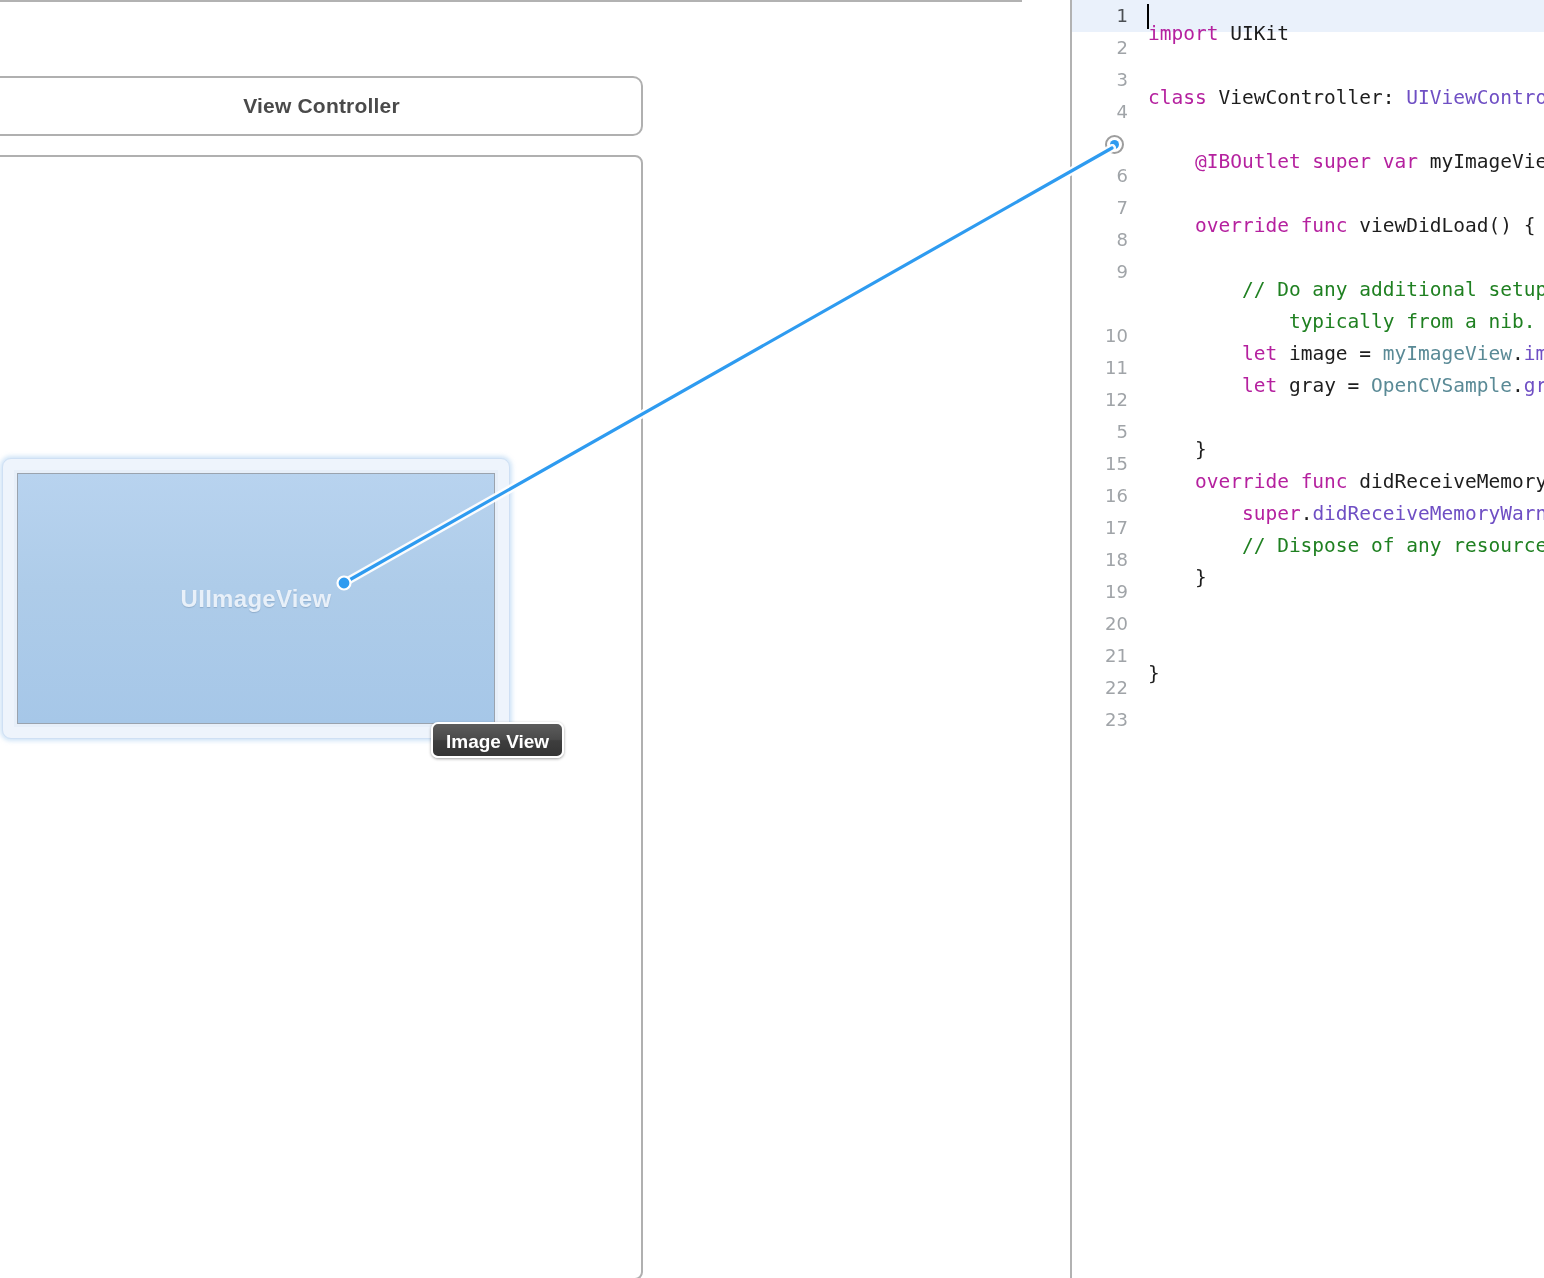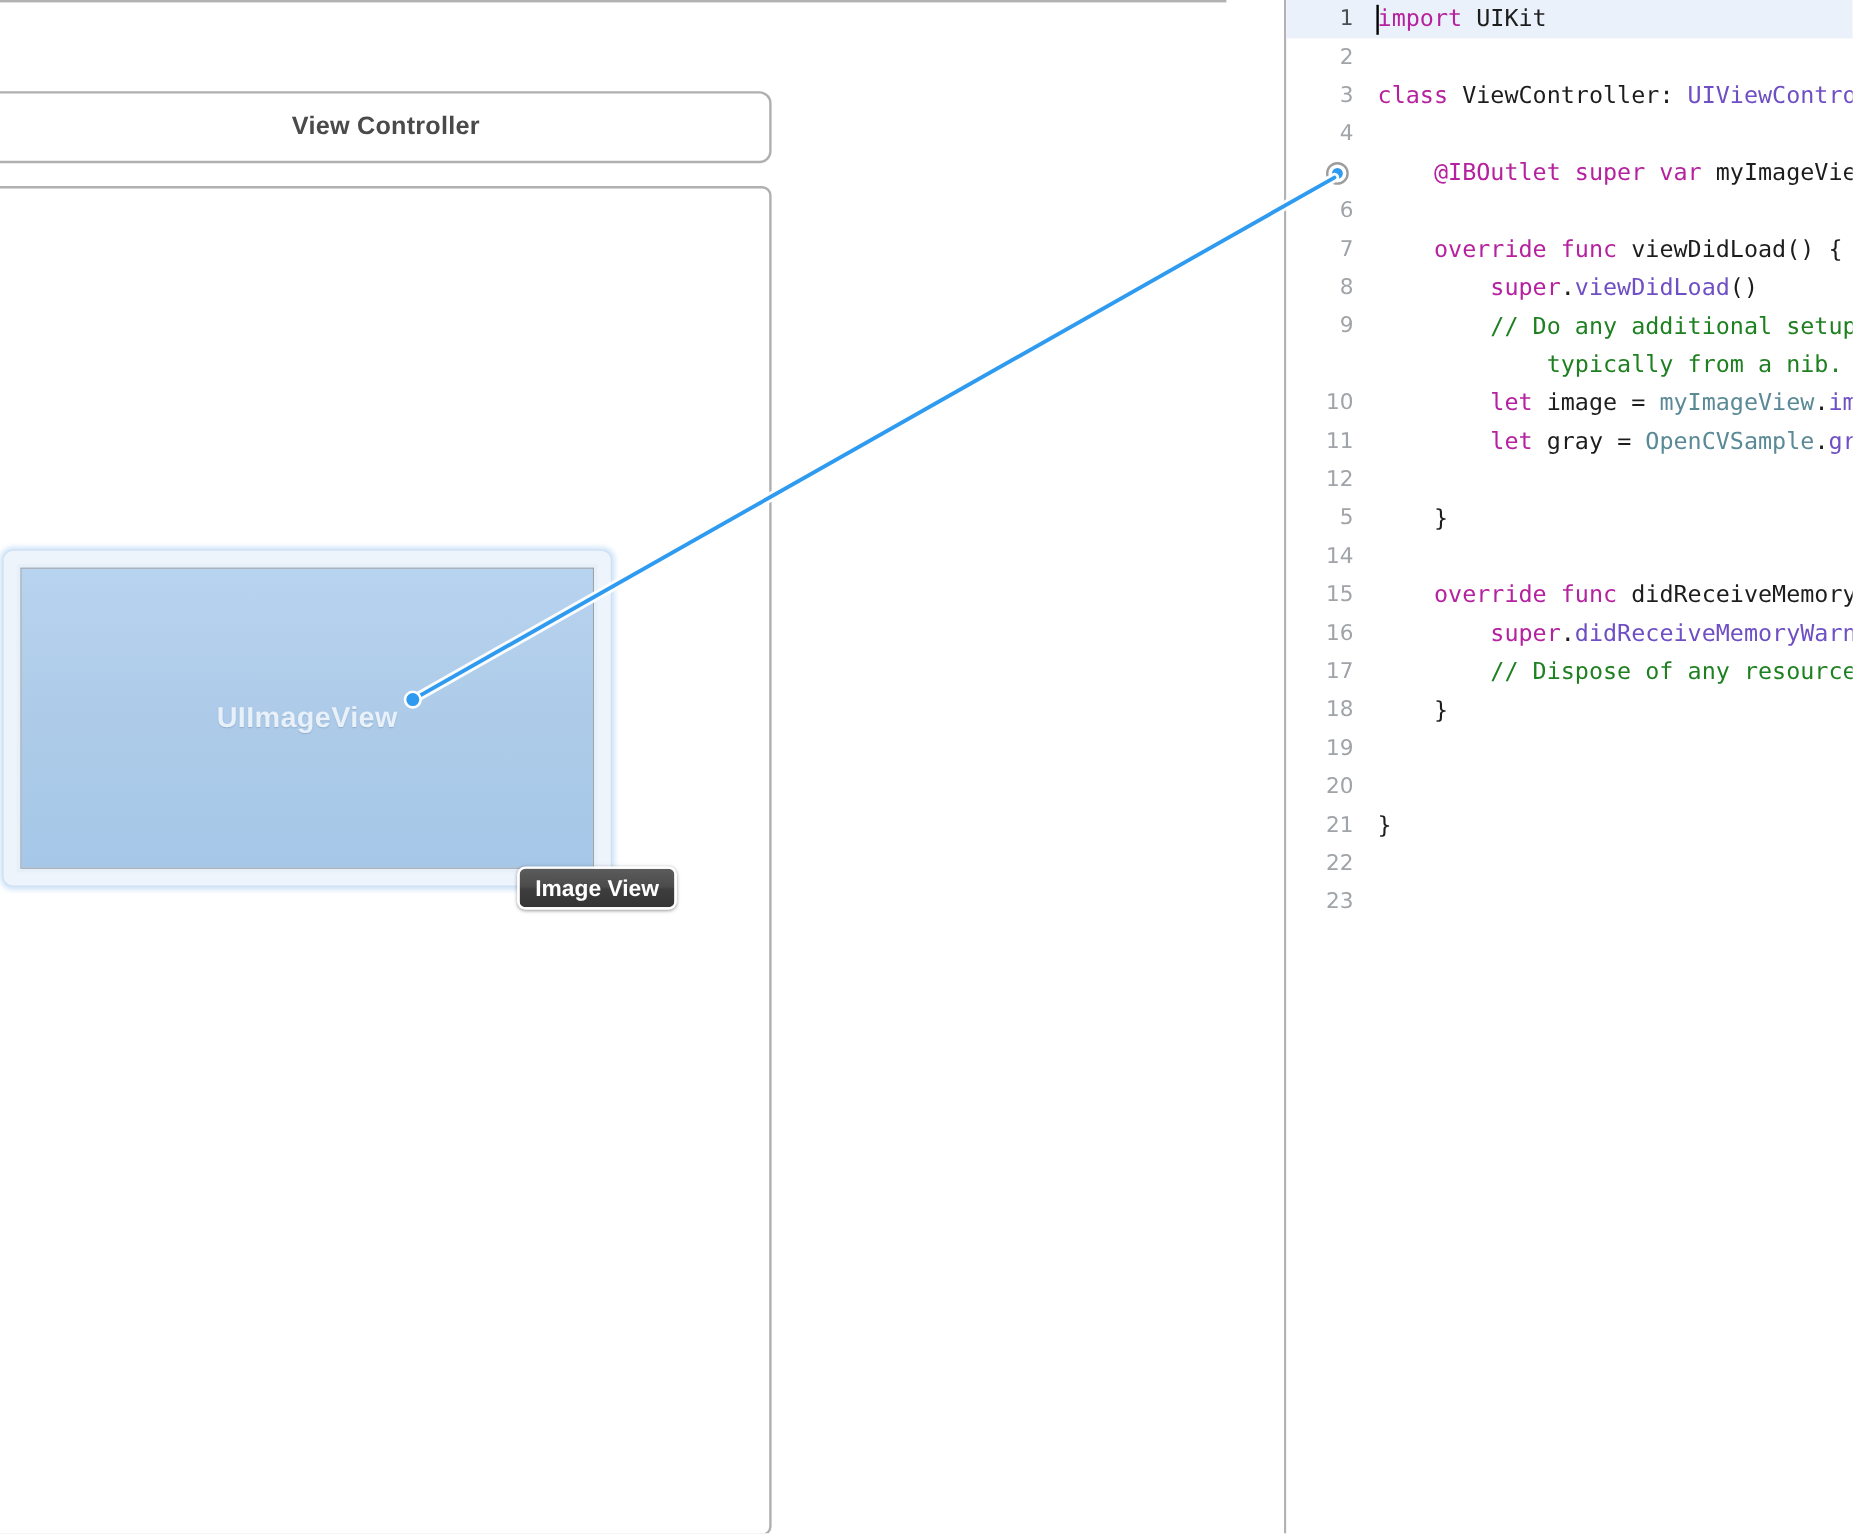--- a/index.html
+++ b/index.html
@@ -192,21 +192,21 @@
     padding-right: 0px;
     font-size: 18px;
     color: #a0a4a8;
     font-family: "DejaVu Sans", sans-serif;
     box-sizing: border-box;
   }
   .code-line.highlight .gutter { color: #4b4f53; }
   .code-text {
     position: absolute;
     left: 76px;
-    top: 0;
+    top: 18px;
     height: 32px;
   }
 
   
   #editor-caret {
     position: absolute;
     left: 75px;
     top: 4px;
     width: 2px;
     height: 25px;
@@ -272,28 +272,27 @@
 
   <div id="editor-pane">
     <div id="code-lines">
         <div class="code-line highlight"><div class="gutter">1</div><div class="code-text"><span class="kw">import</span><span class="pl"> </span><span class="id">UIKit</span></div><div id="editor-caret"></div></div>
         <div class="code-line"><div class="gutter">2</div><div class="code-text"></div></div>
         <div class="code-line"><div class="gutter">3</div><div class="code-text"><span class="kw">class</span><span class="pl"> </span><span class="id">ViewController</span><span class="pl">: </span><span class="type">UIViewController</span></div></div>
         <div class="code-line"><div class="gutter">4</div><div class="code-text"></div></div>
         <div class="code-line"><div class="gutter" style="color: transparent;">5</div><div id="outlet-well"></div><div class="code-text"><span class="pl">    </span><span class="kw">@IBOutlet super var</span><span class="pl"> </span><span class="id">myImageView</span></div></div>
         <div class="code-line"><div class="gutter">6</div><div class="code-text"></div></div>
         <div class="code-line"><div class="gutter">7</div><div class="code-text"><span class="pl">    </span><span class="kw">override func</span><span class="pl"> </span><span class="id">viewDidLoad</span><span class="pl">() {</span></div></div>
-        <div class="code-line"><div class="gutter">8</div><div class="code-text"><span class="pl">        </span><span class="kw">super</span><span class="pl">.</span><span class="meth">viewDidLoad</span><span class="pl">()</span></div></div>
+        <div class="code-line"><div class="gutter">8</div></div>
         <div class="code-line"><div class="gutter">9</div><div class="code-text"><span class="pl">        </span><span class="cmt">// Do any additional setup after loading the view,</span></div></div>
         <div class="code-line"><div class="gutter"></div><div class="code-text"><span class="pl">            </span><span class="cmt">typically from a nib.</span></div></div>
         <div class="code-line"><div class="gutter">10</div><div class="code-text"><span class="pl">        </span><span class="kw">let</span><span class="pl"> </span><span class="id">image</span><span class="pl"> = </span><span class="sym">myImageView</span><span class="pl">.</span><span class="meth">image</span></div></div>
         <div class="code-line"><div class="gutter">11</div><div class="code-text"><span class="pl">        </span><span class="kw">let</span><span class="pl"> </span><span class="id">gray</span><span class="pl"> = </span><span class="sym">OpenCVSample</span><span class="pl">.</span><span class="meth">grayscale</span></div></div>
         <div class="code-line"><div class="gutter">12</div></div>
         <div class="code-line"><div class="gutter">5</div><div class="code-text"><span class="pl">    }</span></div></div>
-        <div class="code-line"><div class="gutter">14</div><div class="code-text"></div></div>
         <div class="code-line"><div class="gutter">15</div><div class="code-text"><span class="pl">    </span><span class="kw">override func</span><span class="pl"> </span><span class="id">didReceiveMemoryWarning</span></div></div>
         <div class="code-line"><div class="gutter">16</div><div class="code-text"><span class="pl">        </span><span class="kw">super</span><span class="pl">.</span><span class="meth">didReceiveMemoryWarning</span></div></div>
         <div class="code-line"><div class="gutter">17</div><div class="code-text"><span class="pl">        </span><span class="cmt">// Dispose of any resources that can be recreated.</span></div></div>
         <div class="code-line"><div class="gutter">18</div><div class="code-text"><span class="pl">    }</span></div></div>
         <div class="code-line"><div class="gutter">19</div><div class="code-text"></div></div>
         <div class="code-line"><div class="gutter">20</div><div class="code-text"></div></div>
         <div class="code-line"><div class="gutter">21</div><div class="code-text"><span class="pl">}</span></div></div>
         <div class="code-line"><div class="gutter">22</div><div class="code-text"></div></div>
         <div class="code-line"><div class="gutter">23</div><div class="code-text"></div></div>
       </div>

